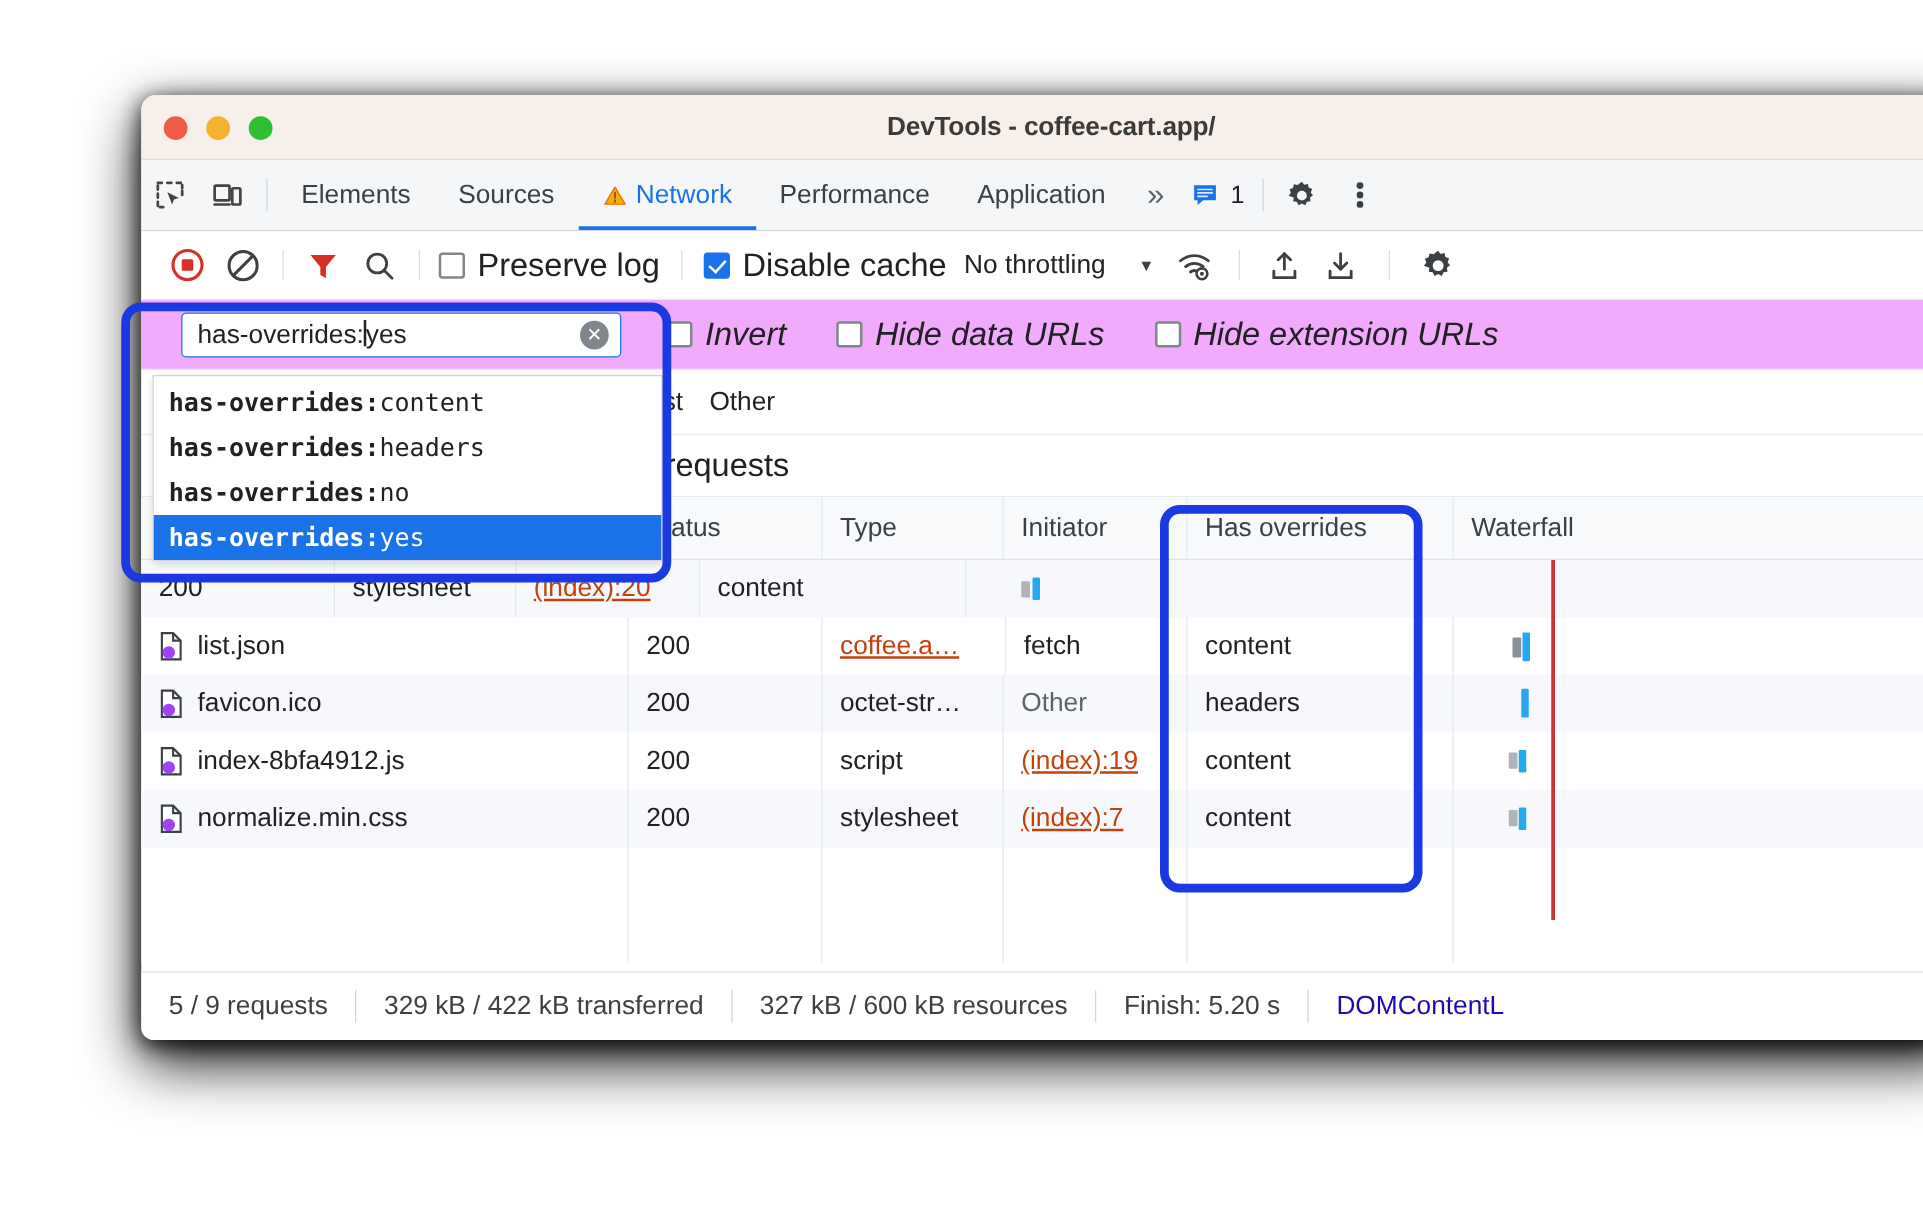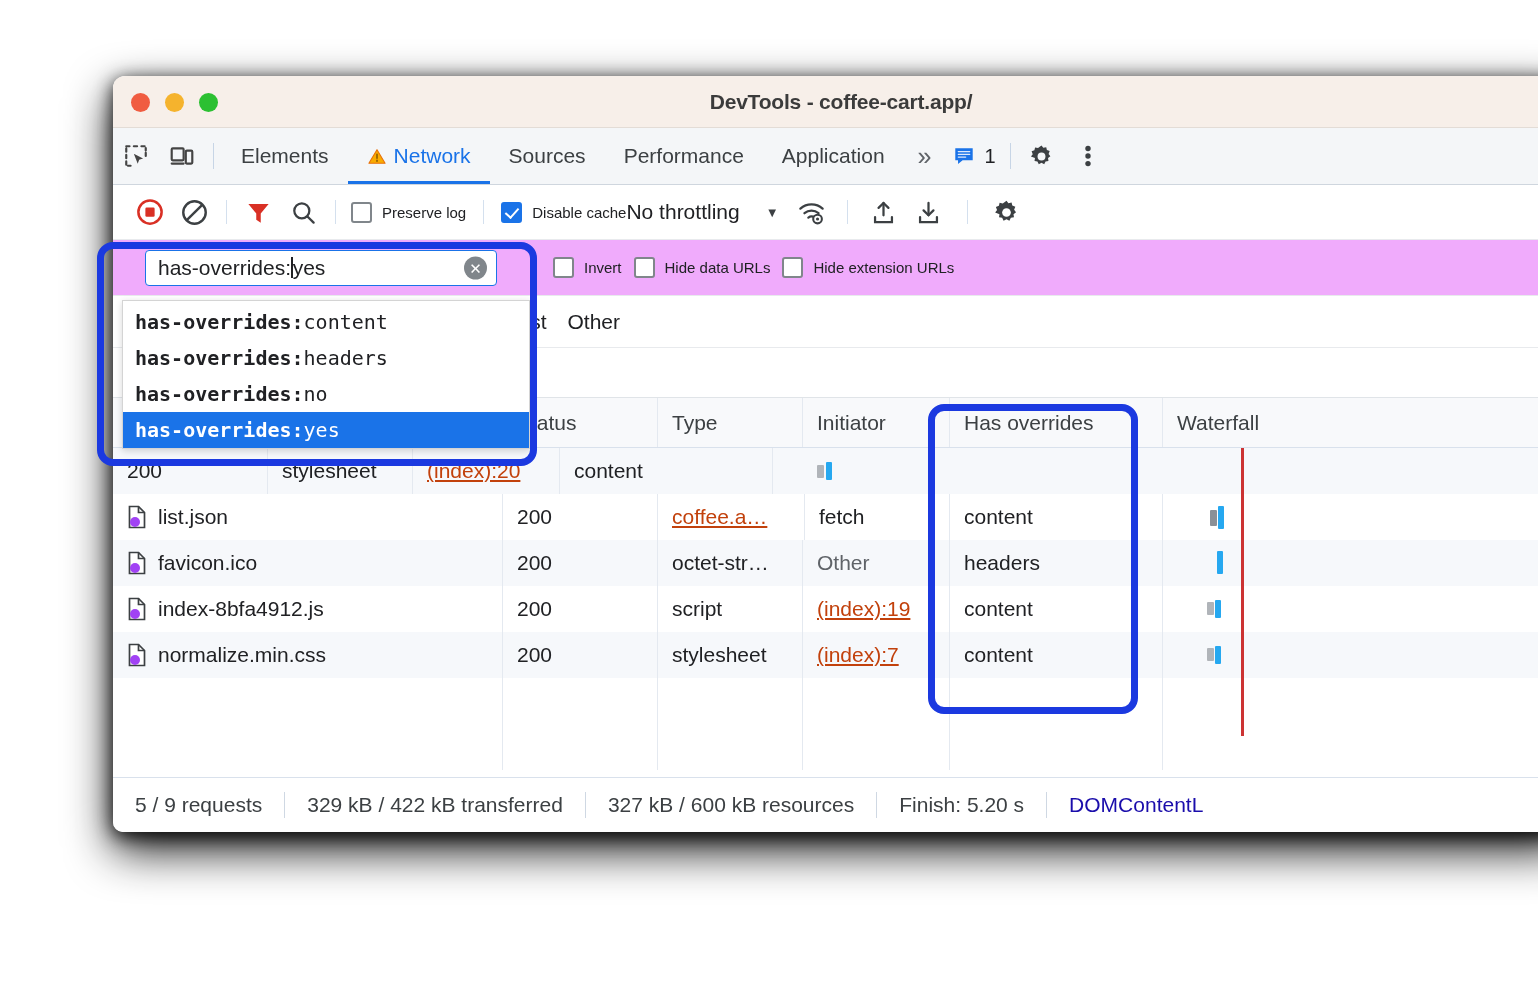--- a/index.html
+++ b/index.html
@@ -88,38 +88,38 @@
     display: flex; align-items: center;
     padding-left: 14px;
   }
   #toolbar1 .t-icon {
     width: 45px; height: 42px;
     display: flex; align-items: center; justify-content: center;
   }
   #toolbar1 .vsep {
     width: 1px; height: 24px; background: #d4e0ee; margin: 0 9px;
   }
-  .cbrow { display: flex; align-items: center; gap: 10px; font-size: 15px; color: #202124; }
+  .cbrow { display: flex; align-items: center; gap: 10px; font-size: 26px; color: #202124; }
   .cbox {
     width: 21px; height: 21px;
     border: 2px solid #80868b; border-radius: 3px;
     background: #fff; flex: none;
   }
   .cbox.checked {
     background: #1a73e8; border-color: #1a73e8;
     position: relative;
   }
   .cbox.checked::after {
     content: ""; position: absolute;
     left: 5px; top: 1px; width: 6px; height: 11px;
     border: solid #fff; border-width: 0 2.6px 2.6px 0;
     transform: rotate(42deg);
   }
   #throttle {
-    font-size: 21px; color: #202124; 
+    font-size: 21px; color: #202124; margin-left: 14px;
     display: flex; align-items: center; gap: 26px;
   }
   .caret { font-size: 13px; color: #3c4043; }
 
   
   #toolbar2 {
     position: relative;
     height: 56px;
     background: #f0abfc;
     border-bottom: 1px solid #e8eaed;
@@ -143,22 +143,23 @@
     background: #202124; vertical-align: -3px; margin: 0 0px;
   }
   #clear-btn {
     position: absolute; right: 9px; top: 50%; transform: translateY(-50%);
     width: 23px; height: 23px; border-radius: 50%;
     background: #80868b; color: #fff;
     font-size: 15px; line-height: 23px; text-align: center;
     font-family: "Liberation Sans", sans-serif;
   }
   #filterchecks {
-    display: flex; align-items: center; gap: 12px;
-    margin-left: 56px;
+    display: flex; align-items: center; gap: 40px;
+    margin-left: 36px;
+    font-style: italic;
   }
 
   
   #toolbar3 {
     height: 52px;
     background: #ffffff;
     border-bottom: 1px solid #e8eaed;
     display: flex; align-items: center;
     padding-left: 20px; gap: 21px;
     font-size: 21px; color: #202124;
@@ -280,31 +281,31 @@
         <rect x="2.5" y="5" width="11" height="11" rx="1" fill="none" stroke="#444" stroke-width="2"></rect>
         <rect x="15.5" y="7" width="6" height="12" rx="1" fill="none" stroke="#444" stroke-width="2"></rect>
         <path d="M2.5 19h11" stroke="#444" stroke-width="2" stroke-linecap="round"></path>
       </svg>
     </div>
     <div class="vsep"></div>
 
     <div class="tab">
       <span>Elements</span>
     </div>
+    <div class="tab">
+      <span>Sources</span>
+    </div>
     <div class="tab active">
       <span style="display:flex;align-items:center;">
         <svg width="20" height="19" viewBox="0 0 24 24">
           <path d="M12 3.4L22.2 20.6H1.8z" fill="#f9ab00" stroke="#e8710a" stroke-width="1.4" stroke-linejoin="round"></path>
           <path d="M12 9v5.2M12 16.6v1.5" stroke="#7a4b00" stroke-width="1.7" stroke-linecap="round"></path>
         </svg>
       </span>
       <span>Network</span>
-    </div>
-    <div class="tab">
-      <span>Sources</span>
     </div>
     <div class="tab">
       <span>Performance</span>
     </div>
     <div class="tab">
       <span>Application</span>
     </div>
 
     <div id="chevrons">»</div>
 

